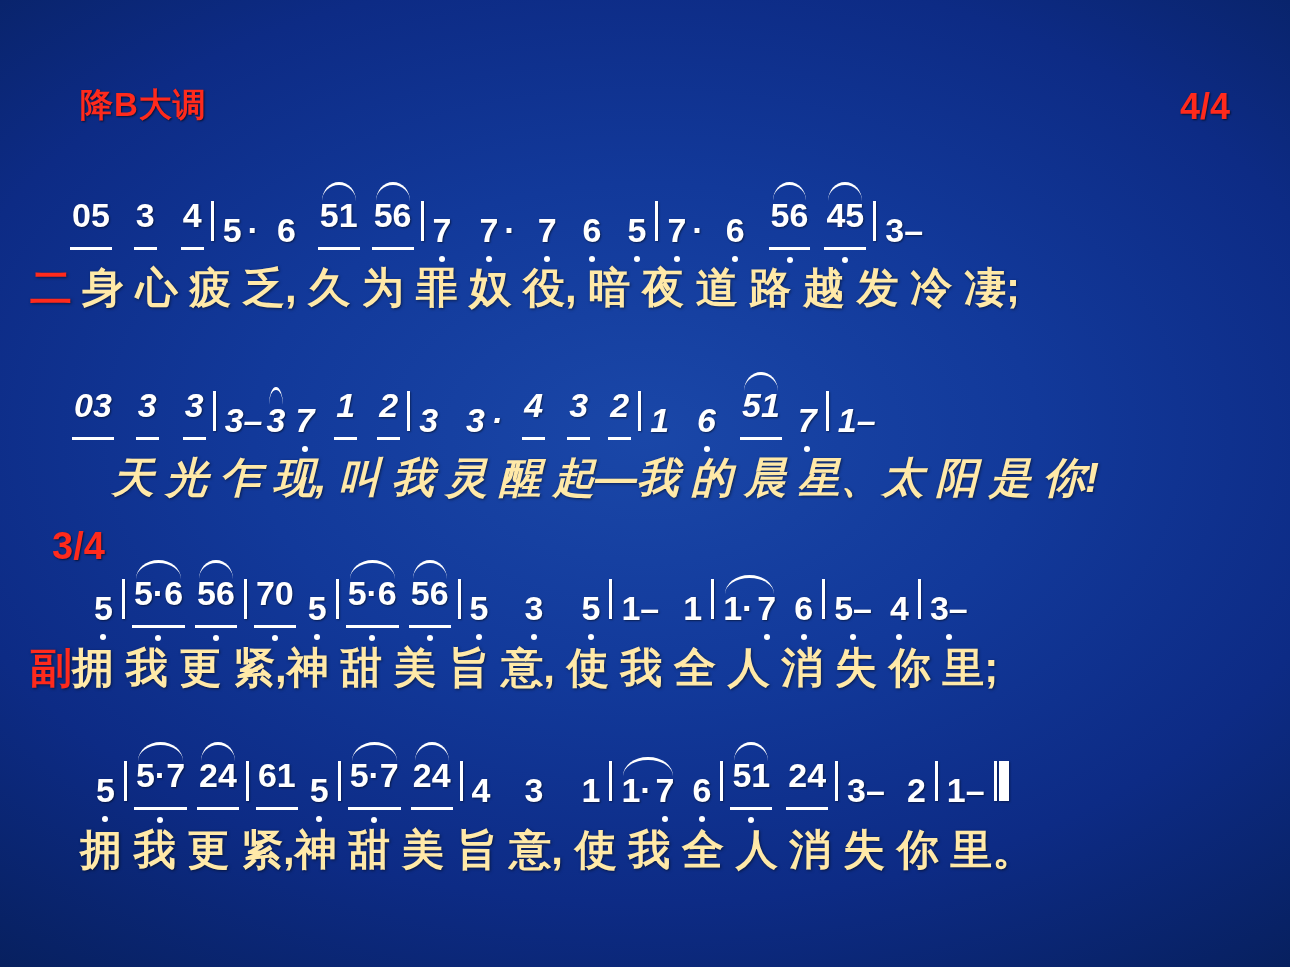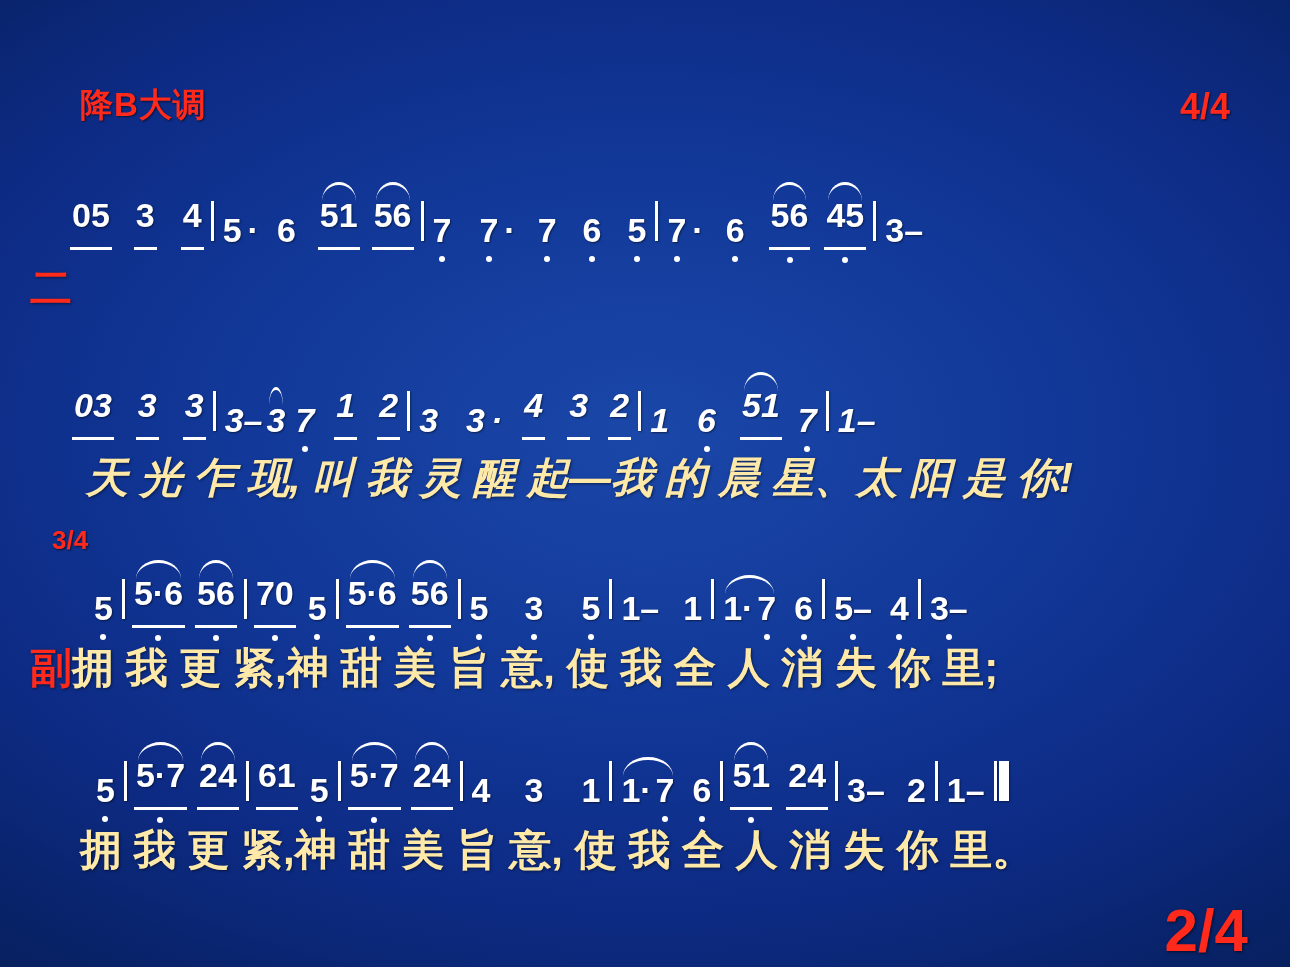--- a/index.html
+++ b/index.html
@@ -58,21 +58,21 @@
     right: 42px;
     bottom: 2px;
     color: #ff2a1c;
     font-size: 60px;
     font-weight: bold;
     text-shadow: 1px 1px 3px rgba(0,0,0,0.6);
   }
   .time-sig-inline {
     position: absolute;
     color: #ff2a1c;
-    font-size: 26px;
+    font-size: 38px;
     font-weight: bold;
     text-shadow: 1px 1px 2px rgba(0,0,0,0.6);
   }
 
   
   .system {
     position: absolute;
     left: 0;
     right: 0;
   }
@@ -198,20 +198,21 @@
       <span class="sp" style="width:22px"></span>
       <span class="tie"><span class="note ul dot-under">56</span></span>
       <span class="sp" style="width:14px"></span>
       <span class="tie"><span class="note ul dot-under">45</span></span>
       <span class="bar"></span>
       <span class="note">3–</span>
     </div>
     <div class="lyric-row" style="padding-left:30px; margin-top:10px;">
       <span class="marker">二</span>
       <span class="sp" style="width:10px"></span>
+      <span>身 心 疲 乏, 久 为 罪 奴 役, 暗 夜 道 路 越 发 冷 凄;</span>
     </div>
   </div>
 
   <div class="system" style="top:382px;font-style:italic;">
     <div class="notes-row" style="padding-left:72px;">
       <span class="note ul">03</span>
       <span class="sp" style="width:22px"></span>
       <span class="note ul">3</span>
       <span class="sp" style="width:24px"></span>
       <span class="note ul">3</span>
@@ -239,21 +240,21 @@
       <span class="note">1</span>
       <span class="sp" style="width:24px"></span>
       <span class="note dot-under">6</span>
       <span class="sp" style="width:22px"></span>
       <span class="tie"><span class="note ul">51</span></span>
       <span class="sp" style="width:14px"></span>
       <span class="note dot-under">7</span>
       <span class="bar"></span>
       <span class="note">1–</span>
     </div>
-    <div class="lyric-row" style="padding-left:86px; margin-top:10px;">
+    <div class="lyric-row" style="padding-left:112px; margin-top:10px;">
       <span>天 光 乍 现, 叫 我 灵 醒 起—我 的 晨 星、太 阳 是 你!</span>
     </div>
   </div>
 
   <div class="time-sig-inline" style="left:52px; top:525px;">3/4</div>
 
   <div class="system" style="top:570px;">
     <div class="notes-row" style="padding-left:92px;">
       <span class="note dot-under">5</span>
       <span class="bar"></span>
@@ -331,14 +332,13 @@
       <span class="bar"></span>
       <span class="note">1–</span>
       <span class="bar end"></span>
       <span class="bar end2"></span>
     </div>
     <div class="lyric-row" style="padding-left:80px; margin-top:12px;">
       <span>拥 我 更 紧,神 甜 美 旨 意, 使 我 全 人 消 失 你 里。</span>
     </div>
   </div>
 
-  <div class="page-num">2/4</div>
 </div>
 
 </body></html>

